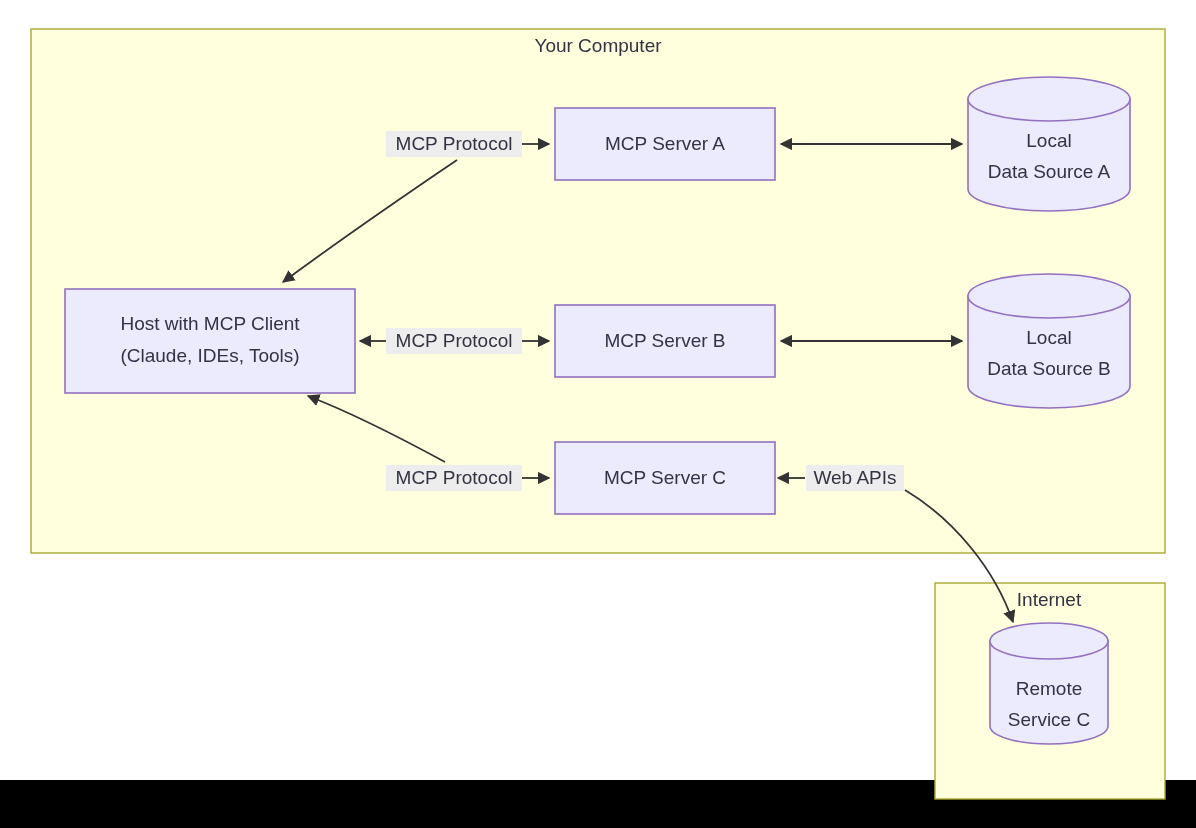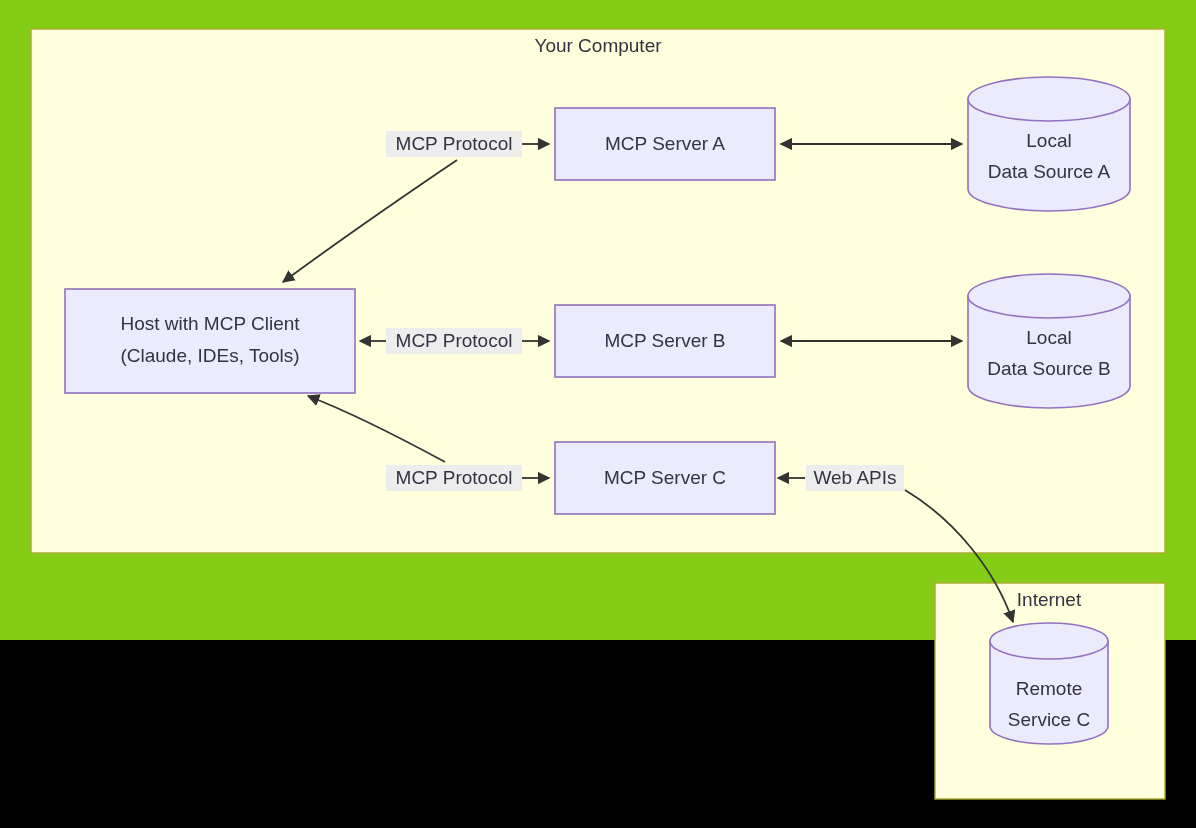--- a/index.html
+++ b/index.html
@@ -9,22 +9,22 @@
   }
   body {
     width: 1196px;
     height: 828px;
     font-family: "Liberation Sans", sans-serif;
     overflow: hidden;
   }
   #canvas {
     position: relative;
     width: 1196px;
-    height: 640px;
-    background: #84cc16;
+    height: 780px;
+    background: #ffffff;
   }
   svg.layer {
     position: absolute;
     left: 0;
     top: 0;
     width: 1196px;
     height: 828px;
   }
   .txt {
     fill: #333344;

